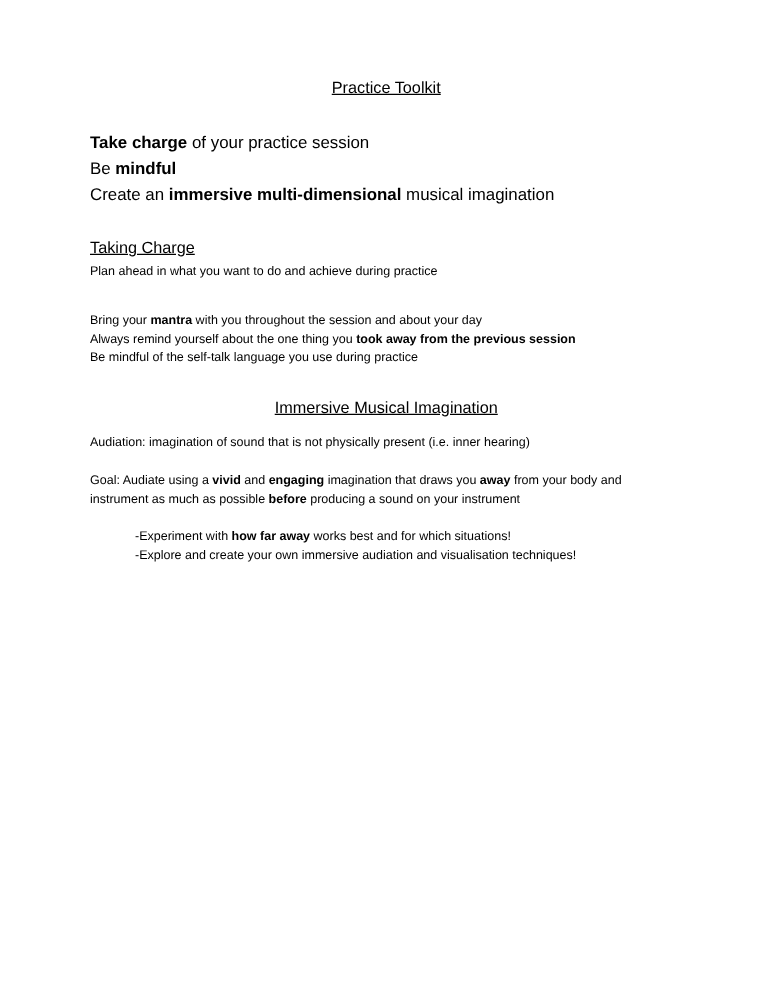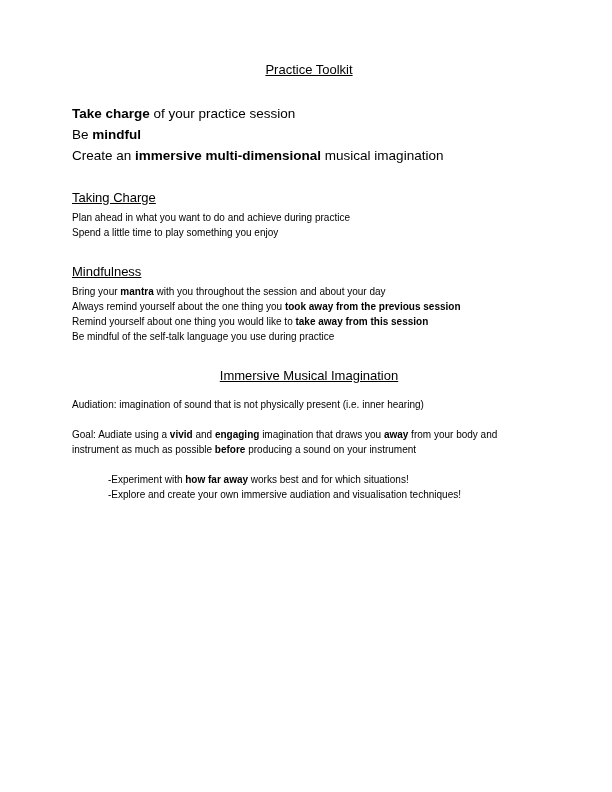--- a/index.html
+++ b/index.html
@@ -65,28 +65,25 @@
 
   <section class="intro">
     <p class="intro-line"><span class="seg-bold">Take charge</span><span> of your practice session</span></p>
     <p class="intro-line"><span>Be </span><span class="seg-bold">mindful</span></p>
     <p class="intro-line"><span>Create an </span><span class="seg-bold">immersive multi-dimensional</span><span> musical imagination</span></p>
   </section>
 
   <section class="doc-section">
     <h2 class="section-heading">Taking Charge</h2>
     <p class="body-line"><span>Plan ahead in what you want to do and achieve during practice</span></p>
-    <p class="body-line"><span>Spend a little time to play something you enjoy</span></p>
   </section>
 
   <section class="doc-section">
-    <h2 class="section-heading">Mindfulness</h2>
     <p class="body-line"><span>Bring your </span><span class="seg-bold">mantra</span><span> with you throughout the session and about your day</span></p>
     <p class="body-line"><span>Always remind yourself about the one thing you </span><span class="seg-bold">took away from the previous session</span></p>
-    <p class="body-line"><span>Remind yourself about one thing you would like to </span><span class="seg-bold">take away from this session</span></p>
     <p class="body-line"><span>Be mindful of the self-talk language you use during practice</span></p>
   </section>
 
   <section class="doc-section">
     <h2 class="section-heading spaced">Immersive Musical Imagination</h2>
     <p class="para"><span>Audiation: imagination of sound that is not physically present (i.e. inner hearing)</span></p>
     <p class="para"><span>Goal: Audiate using a </span><span class="seg-bold">vivid</span><span> and </span><span class="seg-bold">engaging</span><span> imagination that draws you </span><span class="seg-bold">away</span><span> from your body and instrument as much as possible </span><span class="seg-bold">before</span><span> producing a sound on your instrument</span></p>
     <div class="bullets">
       <p class="bullet-line"><span>-Experiment with </span><span class="seg-bold">how far away</span><span> works best and for which situations!</span></p>
       <p class="bullet-line"><span>-Explore and create your own immersive audiation and visualisation techniques!</span></p>

